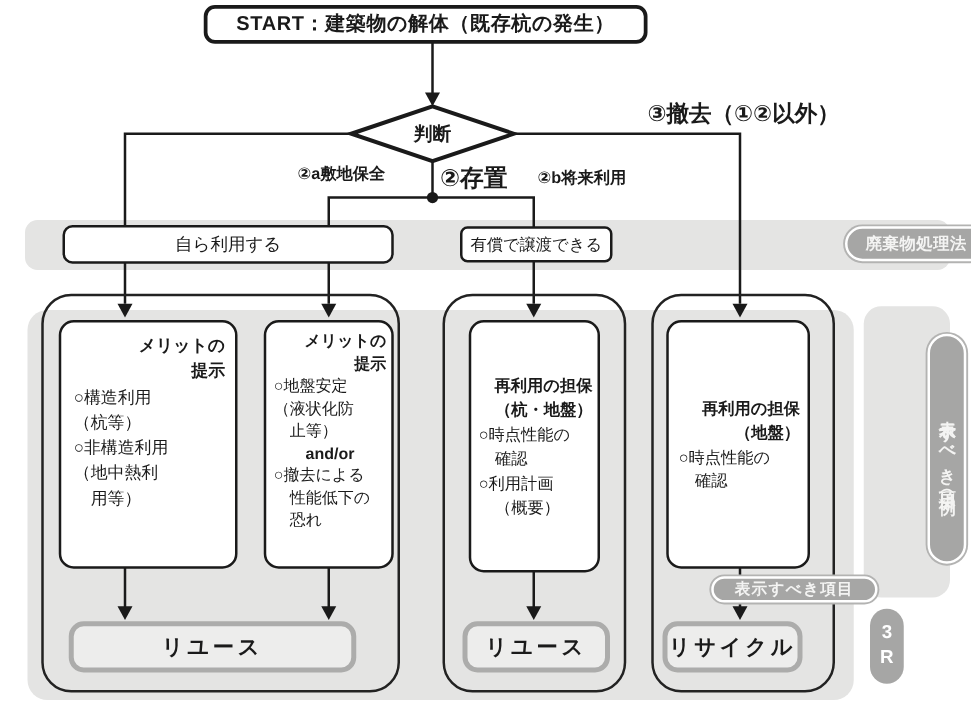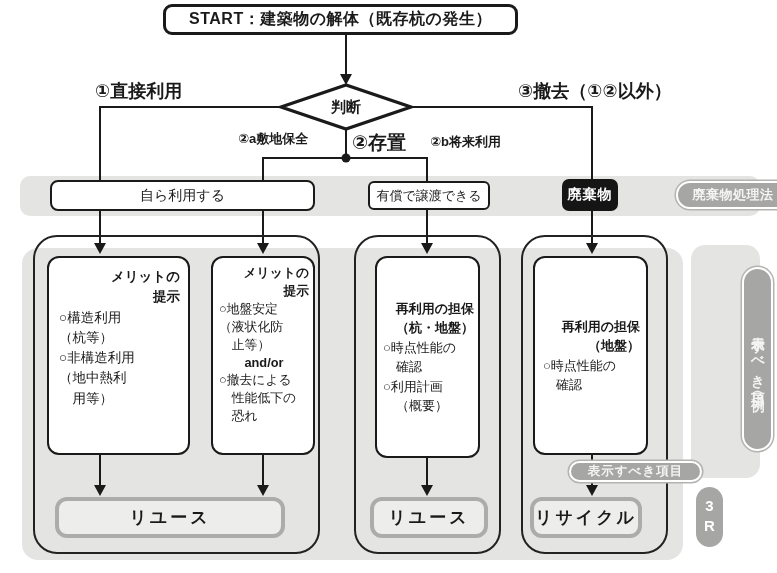--- a/index.html
+++ b/index.html
@@ -123,34 +123,30 @@
   <div class="group groupB"></div>
   <div class="group groupC"></div>
 
   <div class="node start-box">
     <span>START：建築物の解体（既存杭の発生）</span>
   </div>
   <div class="node decision-label">
     <span>判断</span>
   </div>
 
-  <div class="branch b1">①直接利用</div>
   <div class="branch b3">③撤去（①②以外）</div>
   <div class="branch b2">②存置</div>
   <div class="branch b2a">②a敷地保全</div>
   <div class="branch b2b">②b将来利用</div>
 
   <div class="node self-use">
     <span>自ら利用する</span>
   </div>
   <div class="node paid-transfer">
     <span>有償で譲渡できる</span>
-  </div>
-  <div class="node waste">
-    <span>廃棄物</span>
   </div>
   <div class="node pill waste-law">
     <span>廃棄物処理法</span>
   </div>
 
   <div class="white-box box1">
     <div class="heading">メリットの
 提示</div>
     <div class="body-text">○構造利用
 （杭等）

